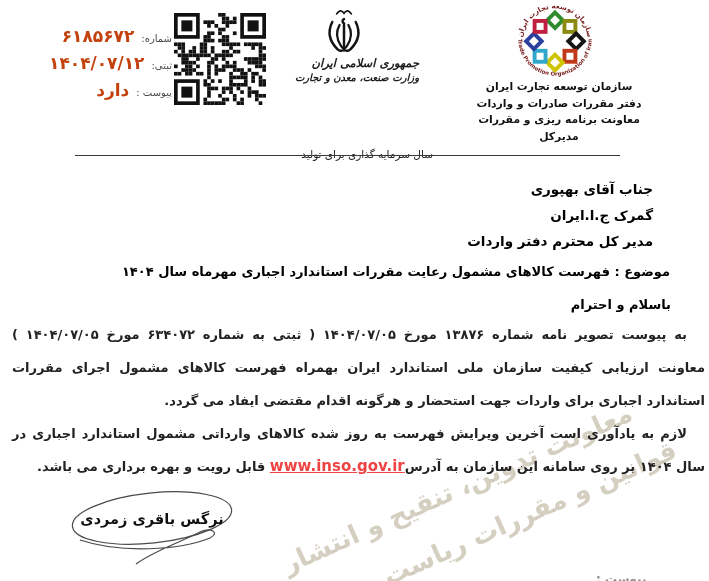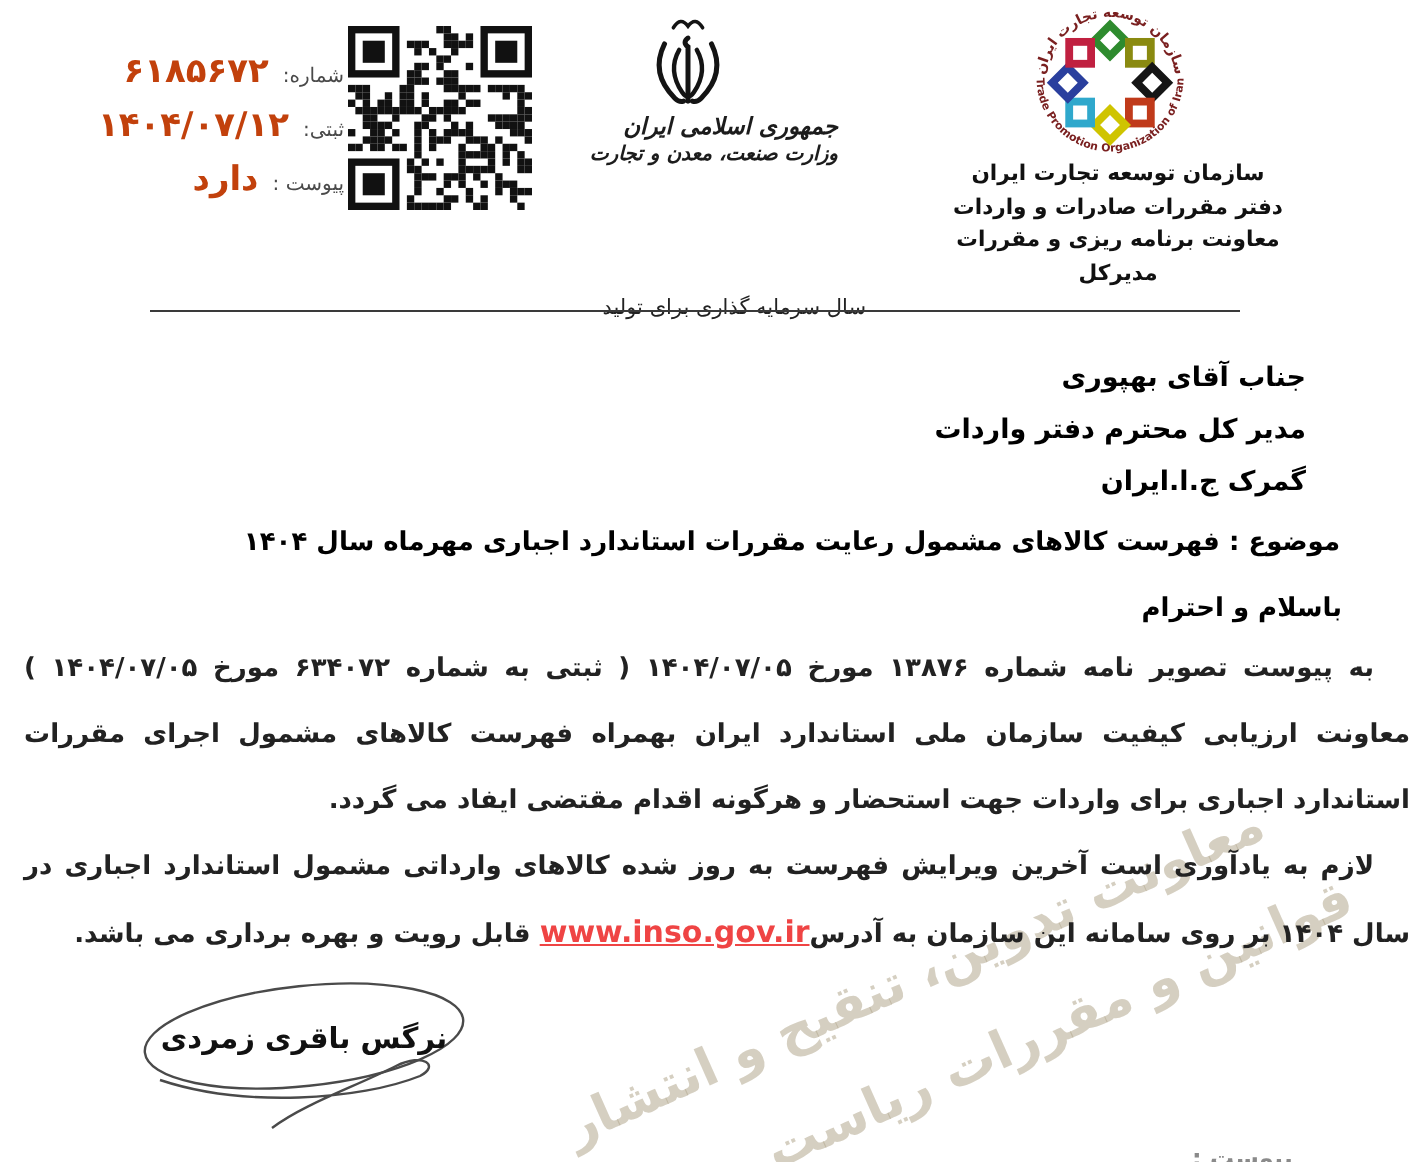--- a/index.html
+++ b/index.html
@@ -343,22 +343,22 @@
 
   <div class="divider"></div>
 
   <div class="watermark">
     <div>معاونت تدوین، تنقیح و انتشار</div>
     <div>قوانین و مقررات ریاست جمهوری</div>
   </div>
 
   <div class="addressee">
     <div>جناب آقای بهپوری</div>
+    <div>گمرک ج.ا.ایران</div>
     <div>مدیر کل محترم دفتر واردات</div>
-    <div>گمرک ج.ا.ایران</div>
   </div>
 
   <div class="subject">موضوع : فهرست کالاهای مشمول رعایت مقررات استاندارد اجباری مهرماه سال ۱۴۰۴</div>
   <div class="salutation">باسلام و احترام</div>
 
   <div class="body-text">
     <p>به پیوست تصویر نامه شماره ۱۳۸۷۶ مورخ ۱۴۰۴/۰۷/۰۵ ( ثبتی به شماره ۶۳۴۰۷۲ مورخ ۱۴۰۴/۰۷/۰۵ ) معاونت ارزیابی کیفیت سازمان ملی استاندارد ایران بهمراه فهرست کالاهای مشمول اجرای مقررات استاندارد اجباری برای واردات جهت استحضار و هرگونه اقدام مقتضی ایفاد می گردد.</p>
     <p><span>لازم به یادآوری است آخرین ویرایش فهرست به روز شده کالاهای وارداتی مشمول استاندارد اجباری در سال ۱۴۰۴ بر روی سامانه این سازمان به آدرس</span><a href="#">www.inso.gov.ir</a><span> قابل رویت و بهره برداری می باشد.</span></p>
   </div>
 

